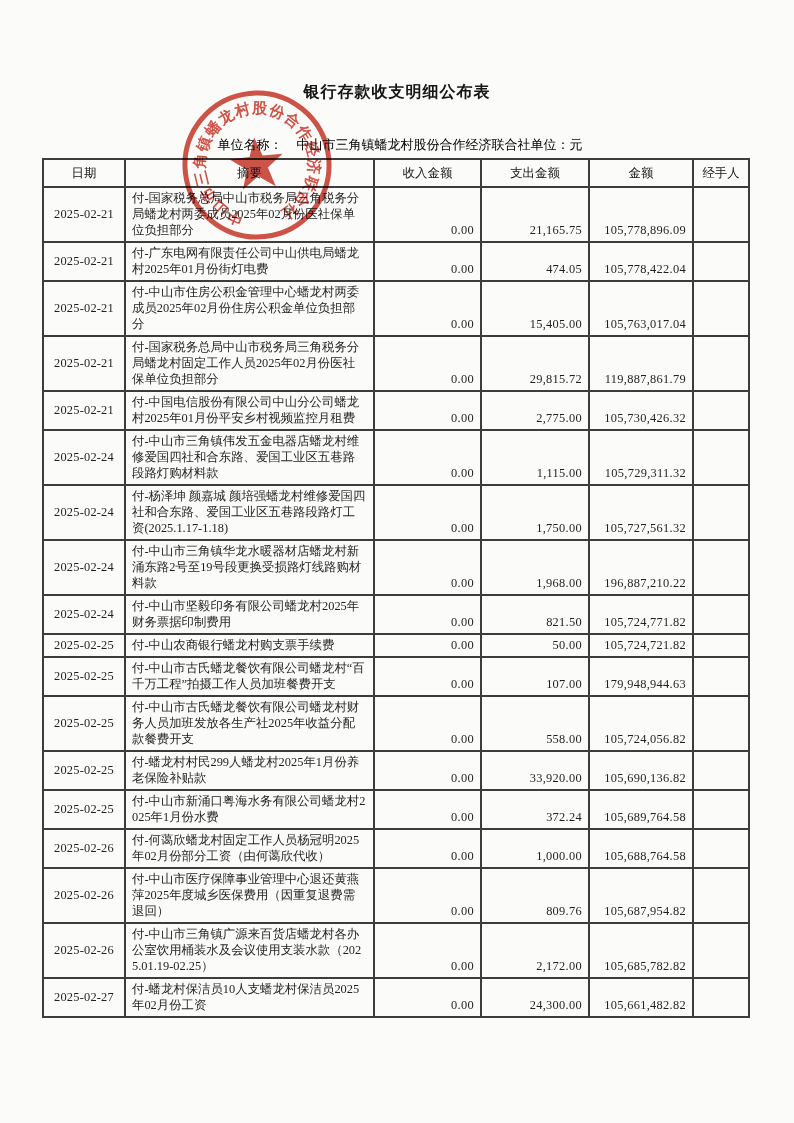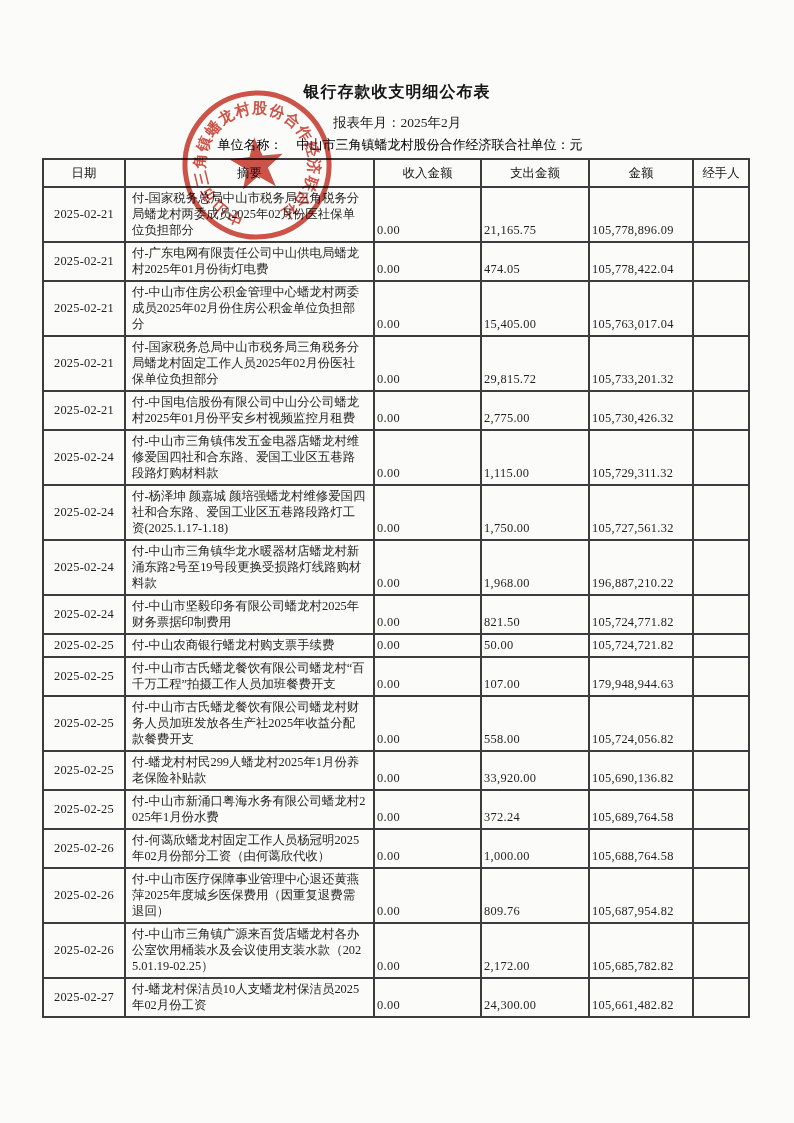--- a/index.html
+++ b/index.html
@@ -55,21 +55,21 @@
     border-radius:31px;
   }
   td.c-summary{
     vertical-align:top;text-align:left;
     padding:2px 6px 3px 6px;
     line-height:16px;
     word-break:break-all;
     overflow-wrap:anywhere;
   }
   td.c-num{
-    vertical-align:bottom;text-align:left;
+    vertical-align:bottom;text-align:right;
     padding:2px 6px 3px 2px;
     white-space:nowrap;
     letter-spacing:0.3px;
   }
   td.c-handler{padding:1px 2px;}
   
   .seal{
     position:absolute;left:178px;top:86px;
     width:158px;height:158px;
     opacity:0.86;
@@ -78,23 +78,20 @@
     mix-blend-mode:multiply;
   }
 </style>
 </head>
 <body>
 
 <div class="sheet">
 
   <div class="doc-title">银行存款收支明细公布表</div>
 
-  <div class="report-period">
-    <span>报表年月：</span><span>2025年2月</span>
-  </div>
 
   <div class="meta-row">
     <div class="meta-left">
       <span>单位名称：</span><span class="unit-name">中山市三角镇蟠龙村股份合作经济联合社</span>
     </div>
     <div class="meta-right">单位：元</div>
   </div>
 
   <table class="ledger">
     <colgroup>
@@ -138,21 +135,21 @@
           <td class="c-num">0.00</td>
           <td class="c-num">15,405.00</td>
           <td class="c-num">105,763,017.04</td>
           <td class="c-handler"></td>
         </tr>
         <tr>
           <td class="c-date">2025-02-21</td>
           <td class="c-summary">付-国家税务总局中山市税务局三角税务分局蟠龙村固定工作人员2025年02月份医社保单位负担部分</td>
           <td class="c-num">0.00</td>
           <td class="c-num">29,815.72</td>
-          <td class="c-num">105,733,201.32</td>
+          <td class="c-num">119,887,861.79</td>
           <td class="c-handler"></td>
         </tr>
         <tr>
           <td class="c-date">2025-02-21</td>
           <td class="c-summary">付-中国电信股份有限公司中山分公司蟠龙村2025年01月份平安乡村视频监控月租费</td>
           <td class="c-num">0.00</td>
           <td class="c-num">2,775.00</td>
           <td class="c-num">105,730,426.32</td>
           <td class="c-handler"></td>
         </tr>

